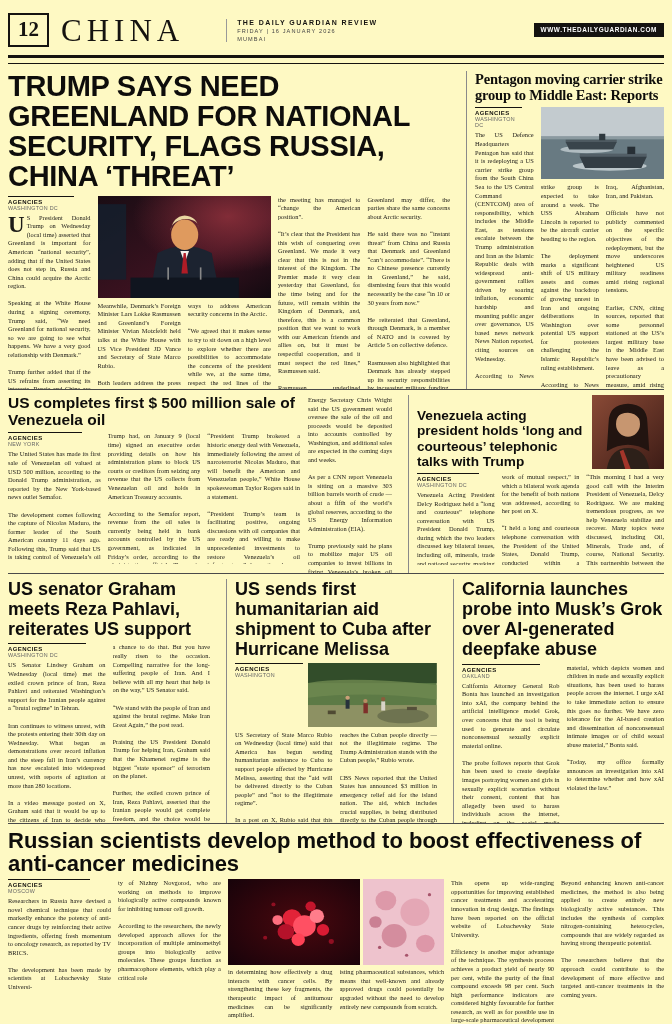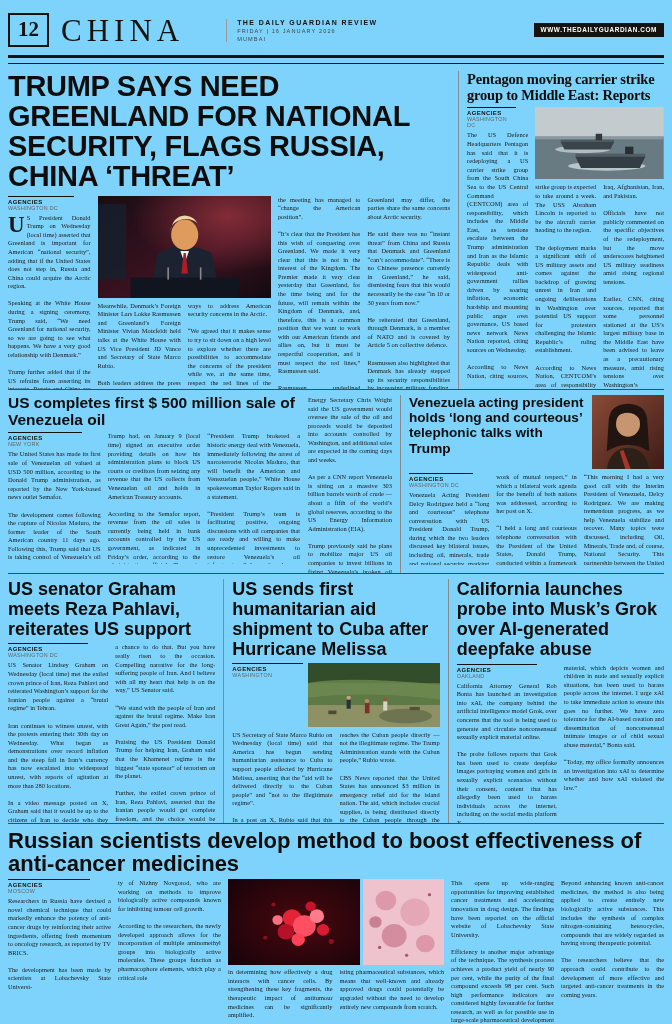--- a/index.html
+++ b/index.html
@@ -1,34 +1,34 @@
 <!DOCTYPE html>
 <html lang="en"><head>
 <meta charset="utf-8">
 <style>
   html,body{margin:0;padding:0}
   body{background:#6f6f6f;display:flex;justify-content:center;font-family:"Liberation Serif",serif}
-  .page{position:relative;width:672px;height:1024px;background:#7dd3fc;padding:6px 8px;box-sizing:border-box;overflow:hidden;color:#151310}
+  .page{position:relative;width:672px;height:1024px;background:#fef9c3;padding:6px 8px;box-sizing:border-box;overflow:hidden;color:#151310}
   
   .masthead{display:flex;align-items:center;height:48px;gap:12px}
   .pagebox{border:2px solid #151310;padding:1px 8px;font:700 21px/1.3 "Liberation Serif",serif}
   .section-title{font:400 31px/1 "Liberation Serif",serif;letter-spacing:5px}
   .mast-center{margin-left:30px;border-left:1px solid #999;padding-left:10px;font-family:"Liberation Sans",sans-serif}
   .mast-center .pub{font-size:7px;font-weight:700;letter-spacing:1.4px}
   .mast-center .date,.mast-center .city{font-size:5.6px;letter-spacing:1.1px;color:#444;margin-top:2px}
   .mast-right{margin-left:auto;background:#151310;color:#fff;font:700 6.4px/1 "Liberation Sans",sans-serif;letter-spacing:.6px;padding:4px 7px}
   .rule-double{border-top:3px solid #151310;border-bottom:1px solid #151310;height:5px;margin:1px 0 5px}
   
   .row{display:flex;border-bottom:1px solid #4a4a4a;overflow:hidden}
   .row1{height:318px;padding-top:2px}
   .row2{height:178px;padding-top:5px}
   .row3{height:244px;padding-top:5px}
   .row4{height:210px;padding-top:5px;border-bottom:none}
   article{overflow:hidden}
-  .sep{border-left:1px solid #8a8a8a;padding-left:8px;margin-left:8px}
+  .sep{border-left:1px solid #8a8a8a;padding-left:8px;margin-left:16px}
   
   .hl{font-family:"Liberation Sans",sans-serif;font-weight:700;color:#0e0d0b;margin:0}
   .hl-main{font-size:29px;line-height:1.04;letter-spacing:-.3px}
   .hl-pent{font:700 14.5px/1.12 "Liberation Serif",serif;letter-spacing:-.2px;margin:0;color:#0e0d0b}
   .hl-oil{font-size:15.5px;line-height:1.08}
   .hl-vp{font-size:13.6px;line-height:1.12}
   .hl-sm{font-size:18px;line-height:1.12}
   .hl-ru{font-size:22px;line-height:1.05}
   
   .cols{display:flex;gap:7px;margin-top:4px}
@@ -48,21 +48,21 @@
   .artP{flex:1;min-width:0}
   .artP .cols{height:274px}
   .midP{flex:2.1;min-width:0}
   .midP .photo{height:72px;margin-bottom:4px}
   
   .artO{width:384px;display:flex;gap:8px}
   .oilL{width:292px;min-width:0}
   .oilL .cols{height:132px}
   .oilD{width:84px;overflow:hidden;padding-top:1px}
   .artV{flex:1;min-width:0}
-  .vpTop{display:flex;gap:6px;align-items:flex-start}
+  .vpTop{display:flex;gap:6px;align-items:flex-end}
   .vpTop .hl-vp{flex:1}
   .vp-photo{width:72px;height:74px;flex:none}
   .artV .cols{height:92px}
   
   .art3{width:208px;min-width:0}
   .artG .cols{height:208px}
   .artX .cols{height:194px}
   .cubaTop{display:flex;gap:5px;margin-top:3px;align-items:flex-start}
   .cubaTop .byline{width:34%}
   .cuba-photo{width:64%;height:64px}

